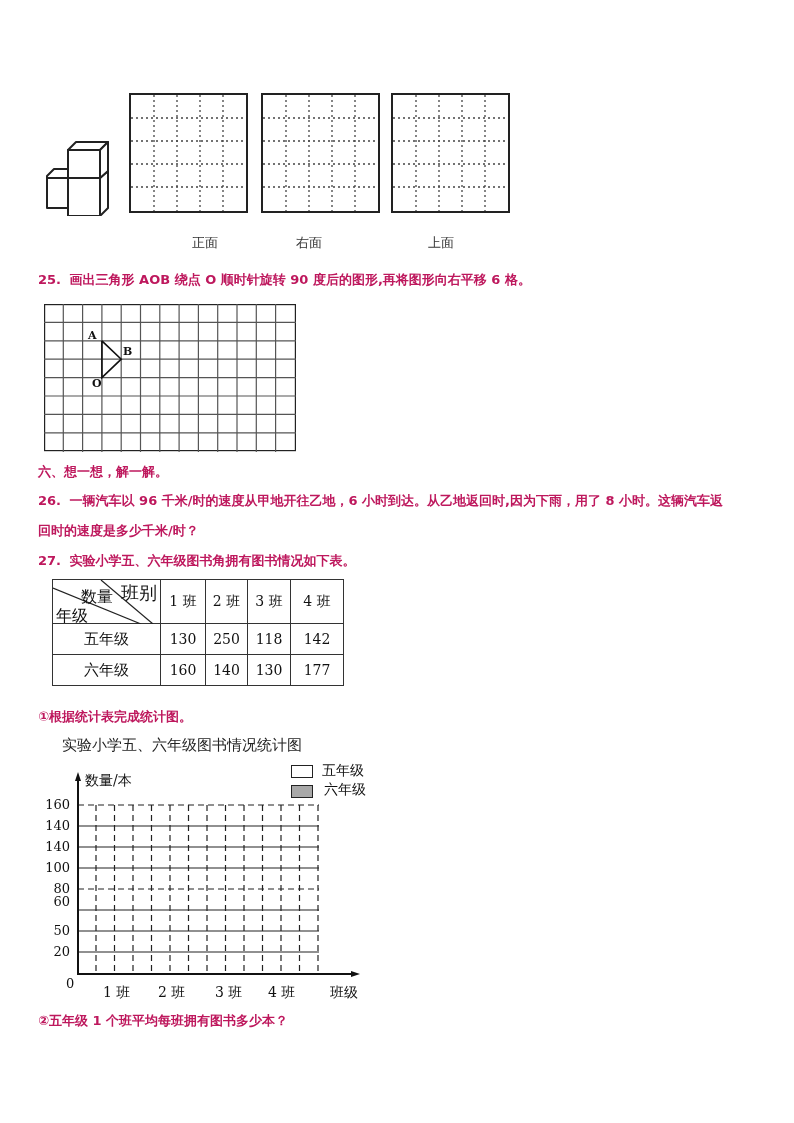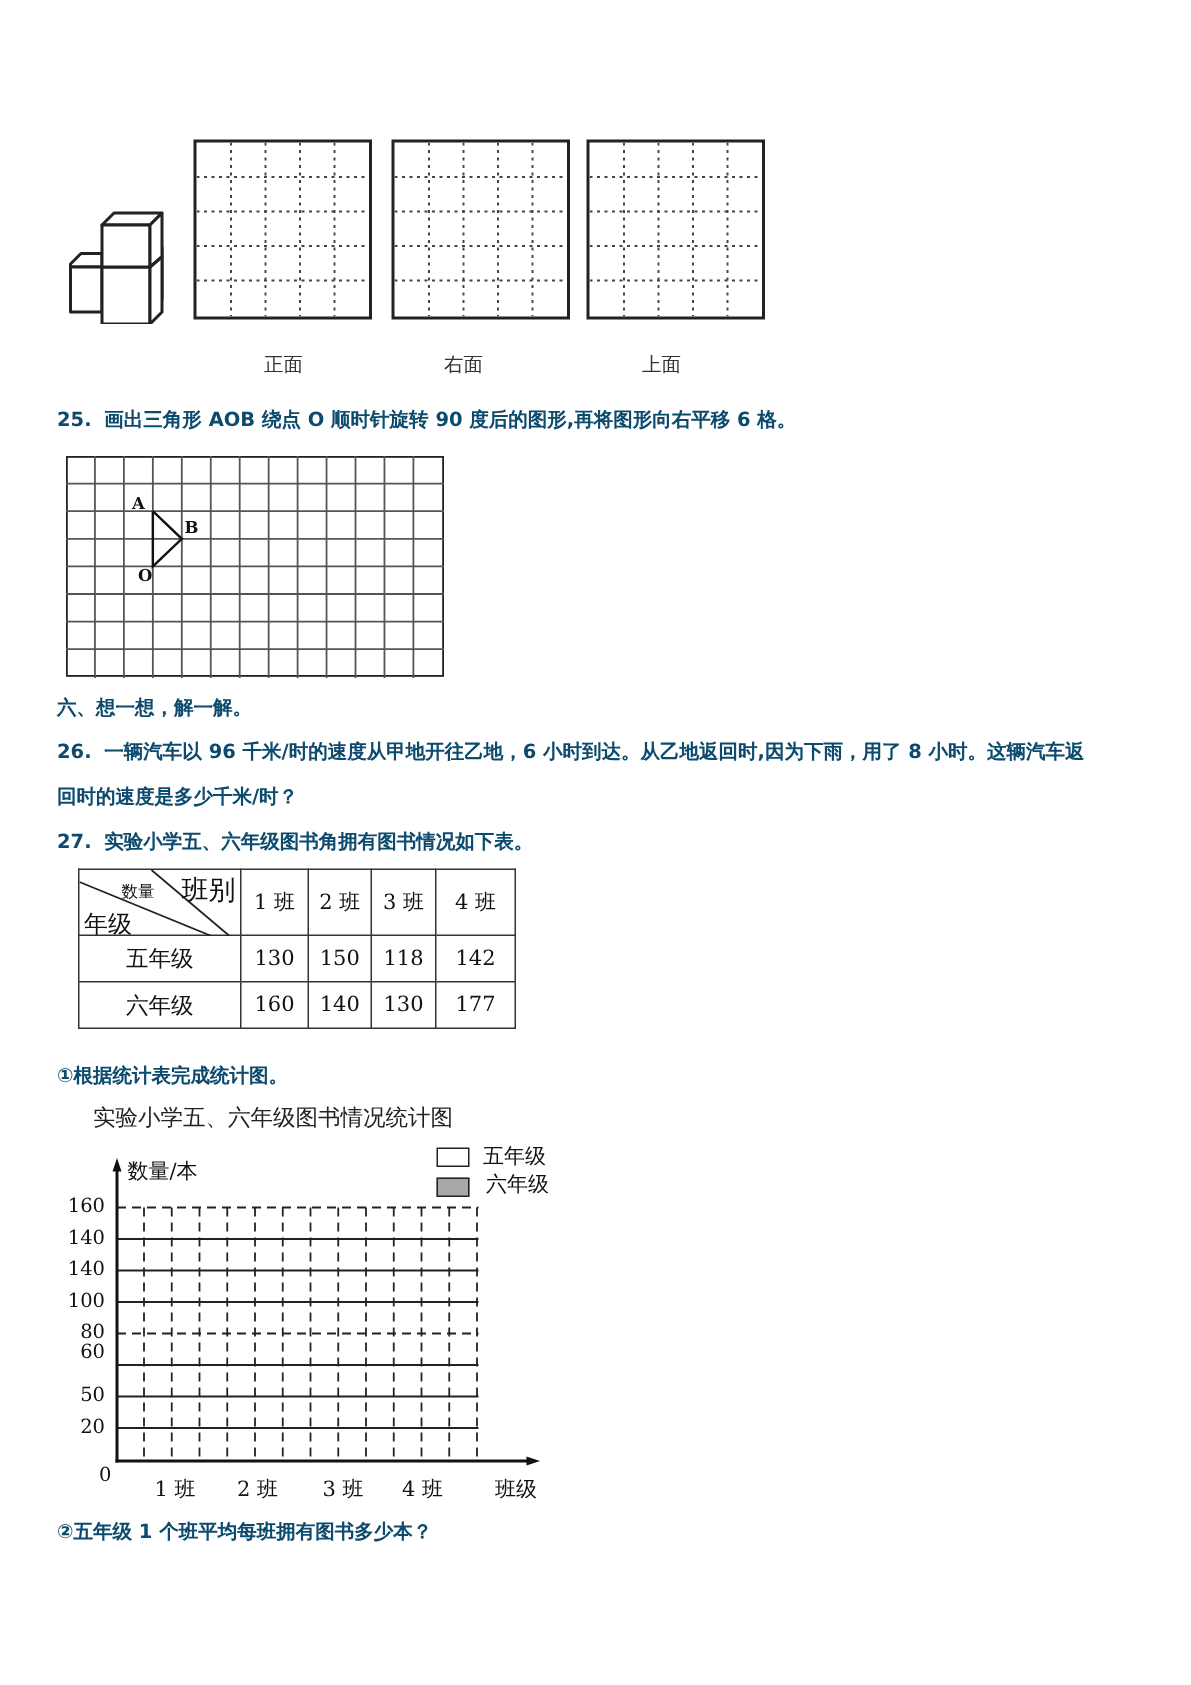--- a/index.html
+++ b/index.html
@@ -1,19 +1,19 @@
 <!DOCTYPE html>
 <html><head>
 <meta charset="utf-8">
 <style>
   html, body { margin:0; padding:0; background:#ffffff; }
   body { width:794px; height:1123px; position:relative; overflow:hidden;
          font-family: "DejaVu Serif", "Liberation Serif", serif; color:#111; }
   .abs { position:absolute; }
-  .q { font-family: "DejaVu Sans", "Liberation Sans", sans-serif; font-size:13px; font-weight:bold; white-space:nowrap; color:#0c4a6e; }
+  .q { font-family: "DejaVu Sans", "Liberation Sans", sans-serif; font-size:13px; font-weight:bold; white-space:nowrap; color:#be185d; }
   .view-box { position:absolute; width:119px; height:120px; border:2px solid #222; box-sizing:border-box; }
   .view-label { position:absolute; font-size:13px; font-family:"DejaVu Sans","Liberation Sans",sans-serif; color:#333; }
   table.book { border-collapse:collapse; position:absolute; left:52px; top:579px; font-family:"DejaVu Serif","Liberation Serif",serif; }
   table.book td { border:1px solid #333; text-align:center; font-size:14px; padding:0; }
   .legend-box { position:absolute; width:22px; height:13px; border:1px solid #222; box-sizing:border-box; }
   .ytick { position:absolute; font-size:13px; font-family:"DejaVu Serif","Liberation Serif",serif; text-align:right; width:30px; }
   .xtick { position:absolute; font-size:14px; font-family:"DejaVu Serif","Liberation Serif",serif; }
 </style>
 </head>
 <body>
@@ -73,21 +73,21 @@
         <line x1="69" y1="0" x2="69" y2="116"></line>
           <line x1="92" y1="0" x2="92" y2="116"></line>
         <line x1="0" y1="23" x2="115" y2="23"></line>
           <line x1="0" y1="46" x2="115" y2="46"></line>
         <line x1="0" y1="69" x2="115" y2="69"></line>
           <line x1="0" y1="92" x2="115" y2="92"></line>
       </g>
     </svg>
   </div>
 
-  <span class="view-label" style="left:176px;top:234px">正面</span>
+  <span class="view-label" style="left:192px;top:234px">正面</span>
   <span class="view-label" style="left:296px;top:234px">右面</span>
   <span class="view-label" style="left:428px;top:234px">上面</span>
 </div>
 
 <div class="abs q" style="left:38px;top:271px">
   <span>25.</span>
   <span style="margin-left:4px">画出三角形 AOB 绕点 O 顺时针旋转 90 度后的图形,再将图形向右平移 6 格。</span>
 </div>
 
 <svg class="abs" style="left:44px;top:304px" width="252" height="148" viewBox="0 0 252 148">
@@ -134,32 +134,32 @@
 
 <table class="book">
   <tbody>
       <tr style="height:44px">
     <td style="width:107px;position:relative;text-align:left">
       <svg class="abs" style="left:0;top:0" width="107" height="44">
         <line x1="0" y1="8" x2="88" y2="44" stroke="#222" stroke-width="1.2"></line>
         <line x1="48" y1="0" x2="100" y2="44" stroke="#222" stroke-width="1.2"></line>
       </svg>
       <span class="abs" style="left:68px;top:1px;font-size:18px">班别</span>
-      <span class="abs" style="left:28px;top:7px;font-size:11px">数量</span>
+      <span class="abs" style="left:28px;top:7px;font-size:16px">数量</span>
       <span class="abs" style="left:3px;top:26px;font-size:16px">年级</span>
     </td>
     <td style="width:44px">1 班</td>
     <td style="width:41px">2 班</td>
     <td style="width:42px">3 班</td>
     <td style="width:52px">4 班</td>
   </tr>
   <tr style="height:31px">
     <td style="font-size:15px">五年级</td>
     <td>130</td>
-    <td>150</td>
+    <td>250</td>
     <td>118</td>
     <td>142</td>
   </tr>
   <tr style="height:31px">
     <td style="font-size:15px">六年级</td>
     <td>160</td>
     <td>140</td>
     <td>130</td>
     <td>177</td>
   </tr>

